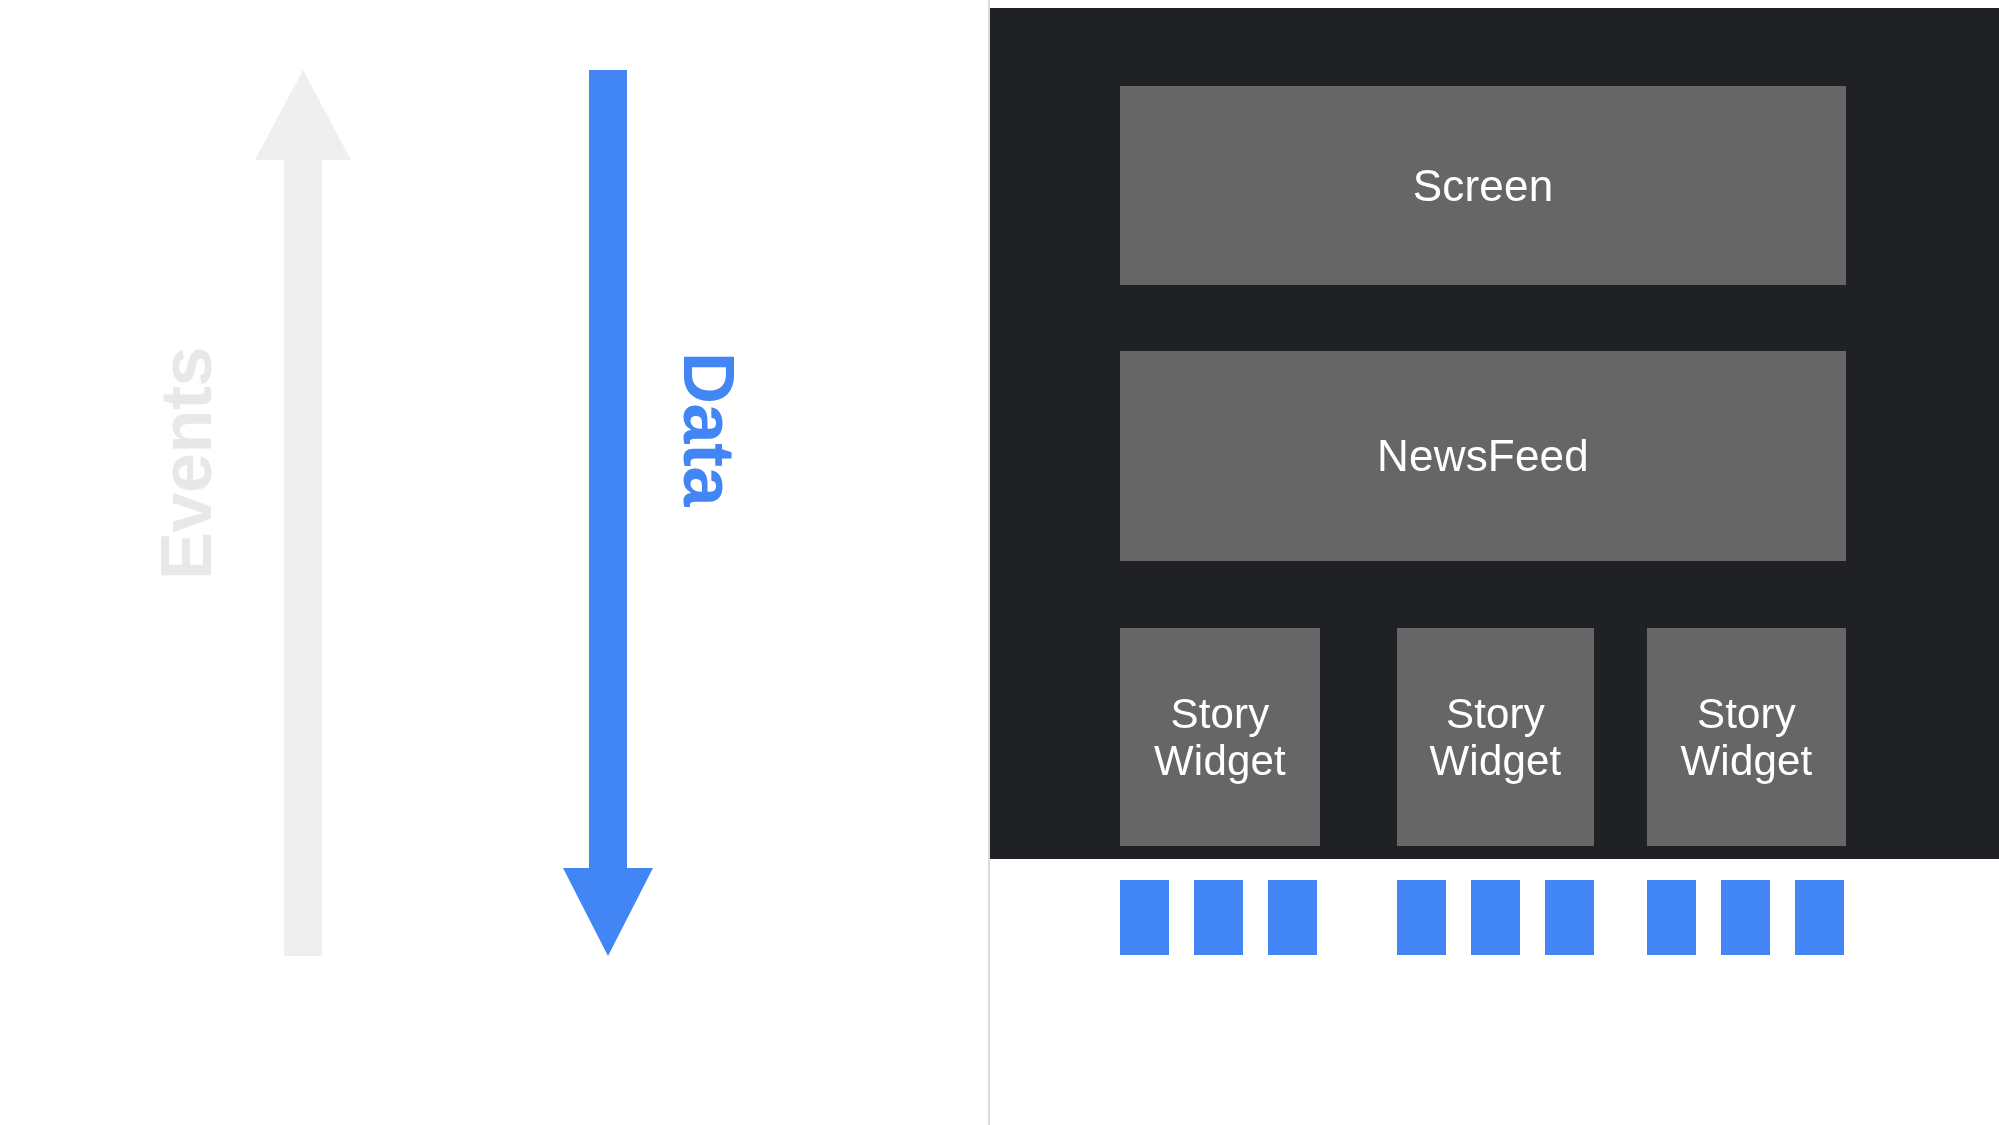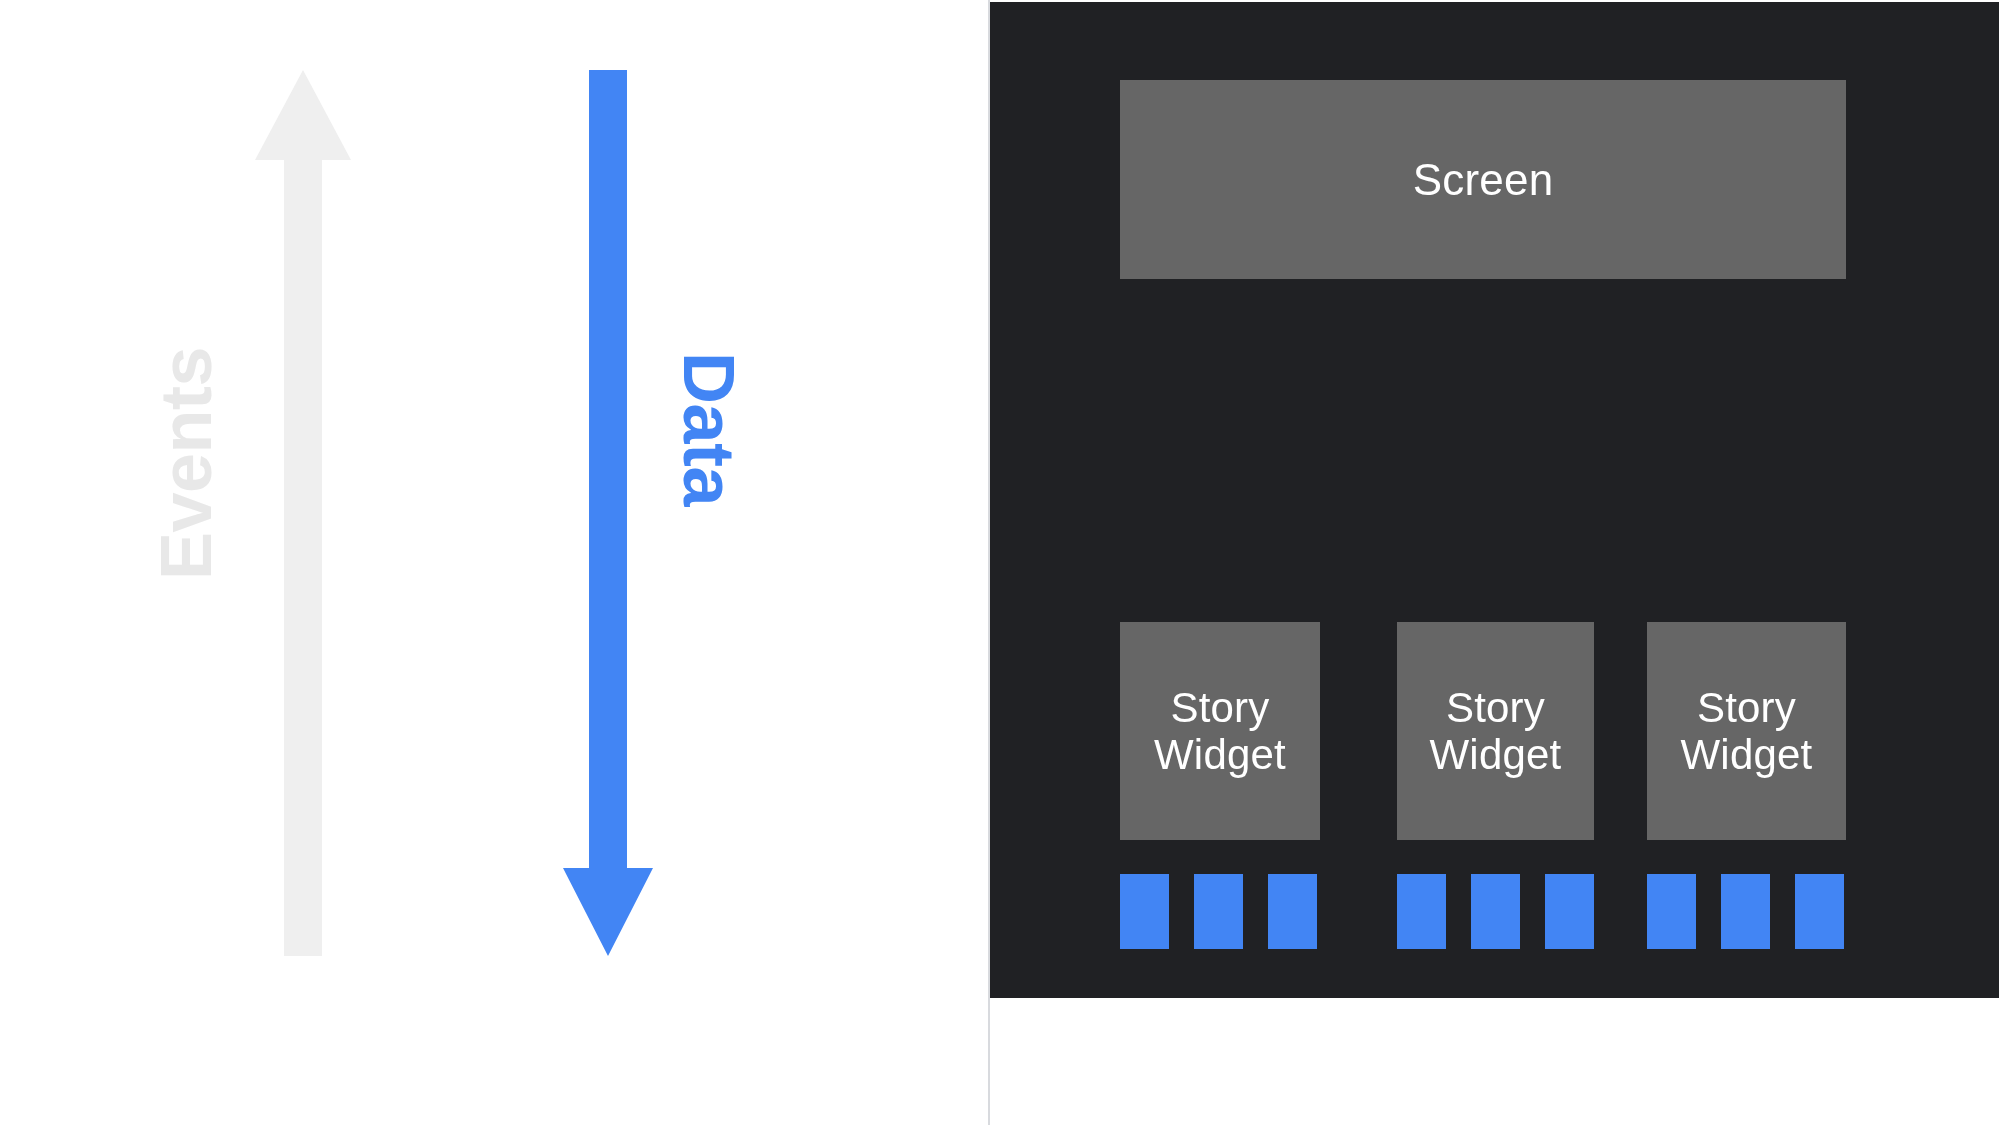--- a/index.html
+++ b/index.html
@@ -78,23 +78,23 @@
     color: #4285f4;
     transform-origin: 0 0;
     transform: translate(745px, 352px) rotate(90deg);
     text-align: left;
   }
 
   
   #tree-panel {
     position: absolute;
     left: 990px;
-    top: 2px;
+    top: 8px;
     width: 1009px;
-    height: 996px;
+    height: 851px;
     background: #202124;
   }
 
   .node {
     position: absolute;
     background: #666666;
     color: #ffffff;
     display: flex;
     align-items: center;
     justify-content: center;
@@ -163,20 +163,21 @@
 
     <div class="axis-label" id="events-label">Events</div>
 
     <div class="axis-label" id="data-label">Data</div>
   </div>
 
   <div id="tree-panel">
 
     <div class="node" id="node-screen">Screen</div>
 
+    <div class="node" id="node-newsfeed">NewsFeed</div>
 
     <div class="node node-story" id="node-story-0">
       <span>
         <span>Story</span><br>
         <span>Widget</span>
       </span>
     </div>
 
     <div class="node node-story" id="node-story-1">
       <span>

